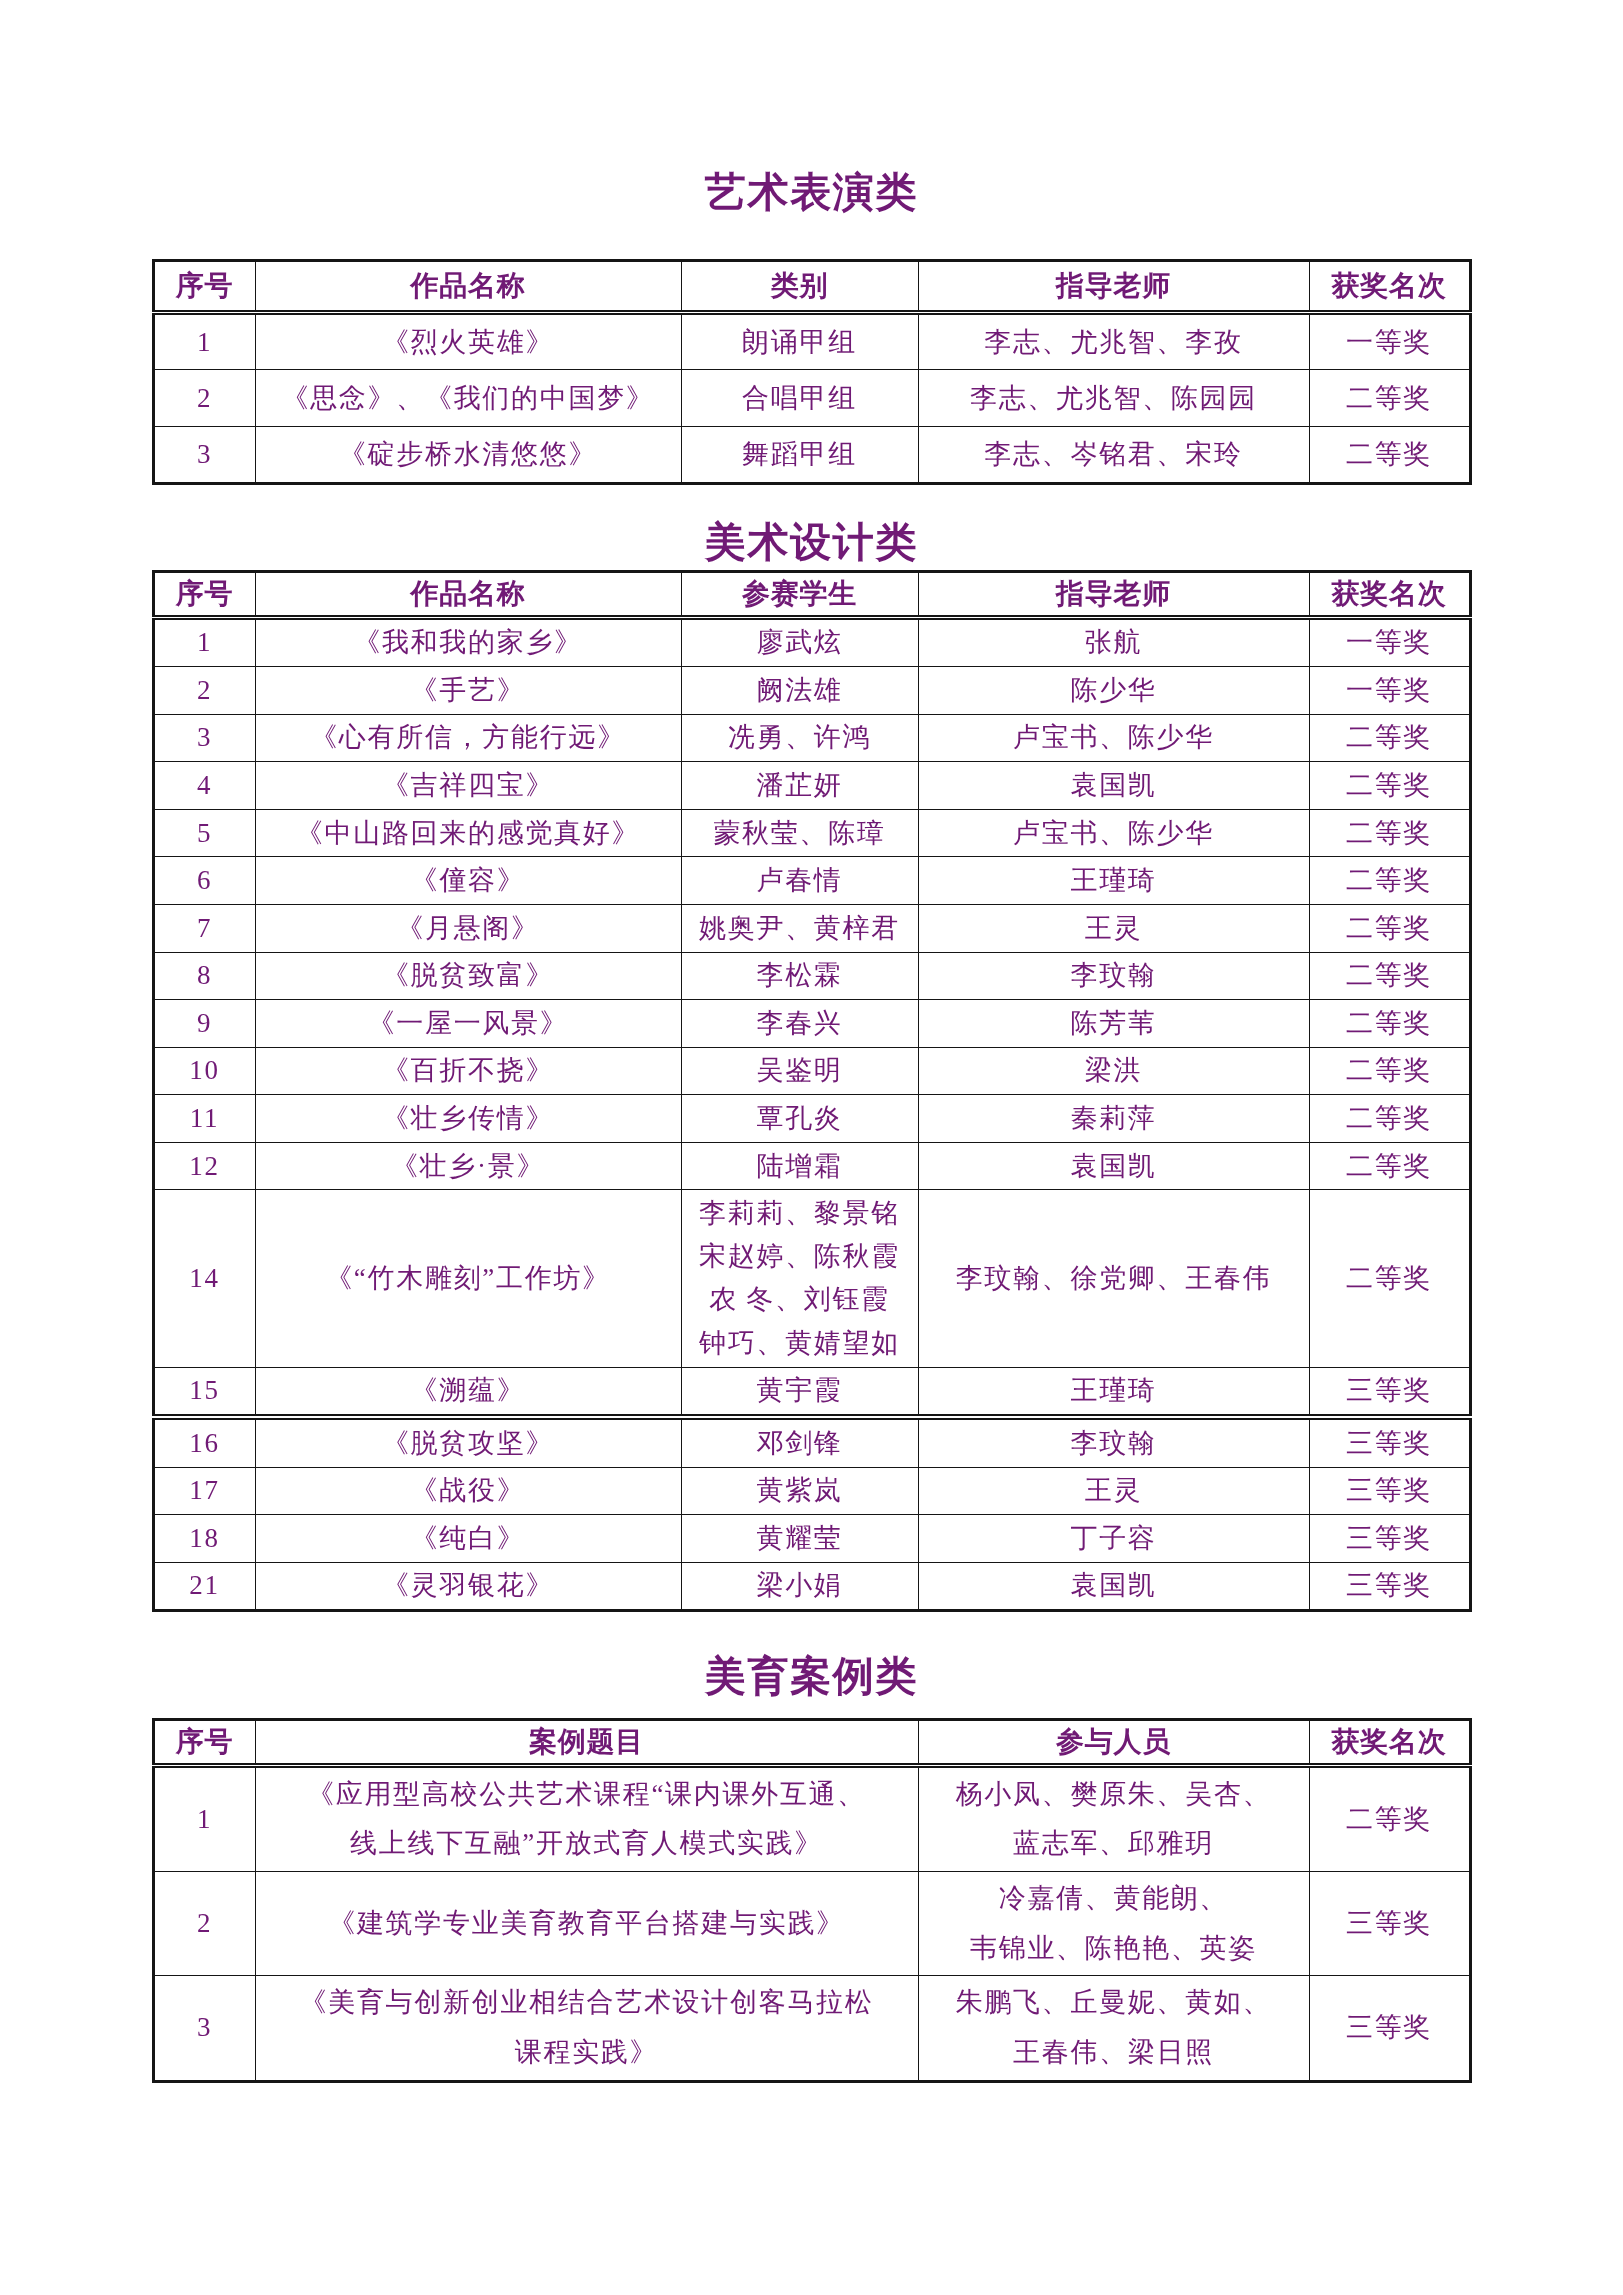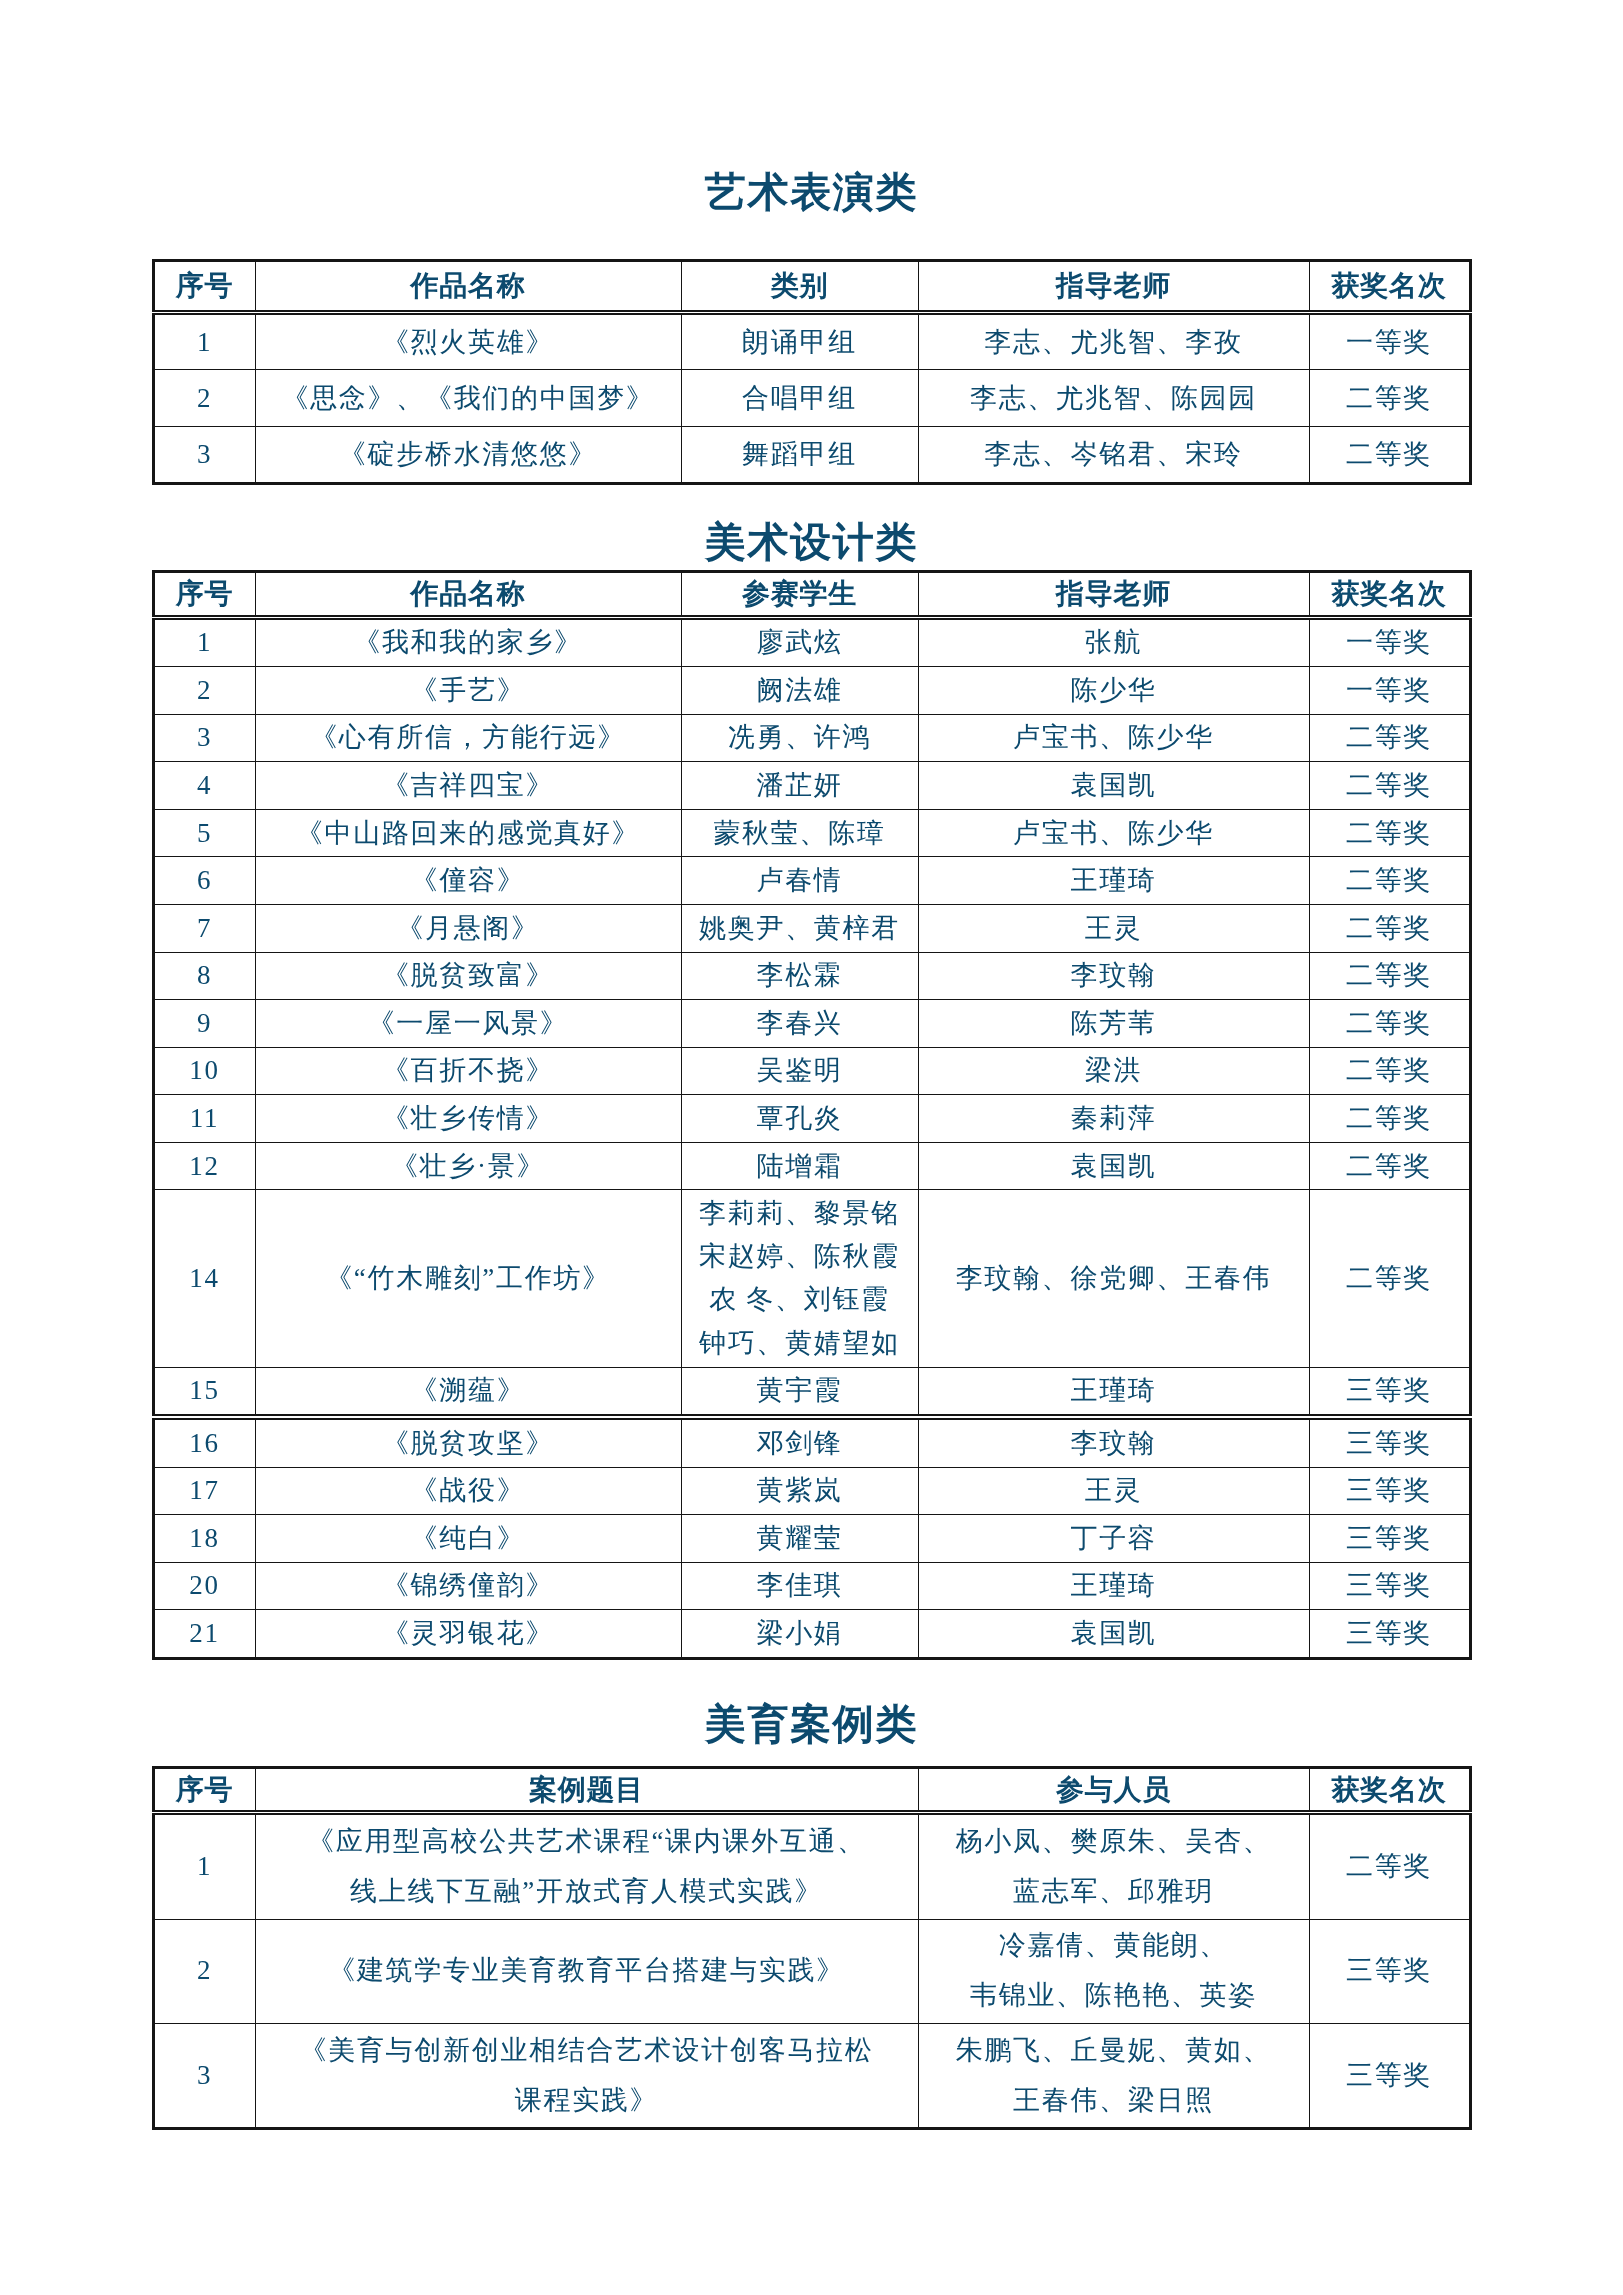--- a/index.html
+++ b/index.html
@@ -6,21 +6,21 @@
     margin: 0;
     padding: 0;
     background: #ffffff;
   }
   .page {
     position: relative;
     width: 1623px;
     height: 2295px;
     background: #ffffff;
     overflow: hidden;
-    color: #0c4a6e;
+    color: #701a75;
     font-family: "Liberation Serif", "DejaVu Serif", serif;
   }
   .tbl-title {
     margin: 0;
     text-align: center;
     font-size: 41px;
     line-height: 1.15;
     font-weight: 700;
     letter-spacing: 1.7px;
   }
@@ -260,27 +260,20 @@
             <td>三等奖</td>
           </tr>
           <tr>
             <td>18</td>
             <td>《纯白》</td>
             <td>黄耀莹</td>
             <td>丁子容</td>
             <td>三等奖</td>
           </tr>
           <tr>
-            <td>20</td>
-            <td>《锦绣僮韵》</td>
-            <td>李佳琪</td>
-            <td>王瑾琦</td>
-            <td>三等奖</td>
-          </tr>
-          <tr>
             <td>21</td>
             <td>《灵羽银花》</td>
             <td>梁小娟</td>
             <td>袁国凯</td>
             <td>三等奖</td>
           </tr>
         </tbody>
     </table>
   </section>
 

